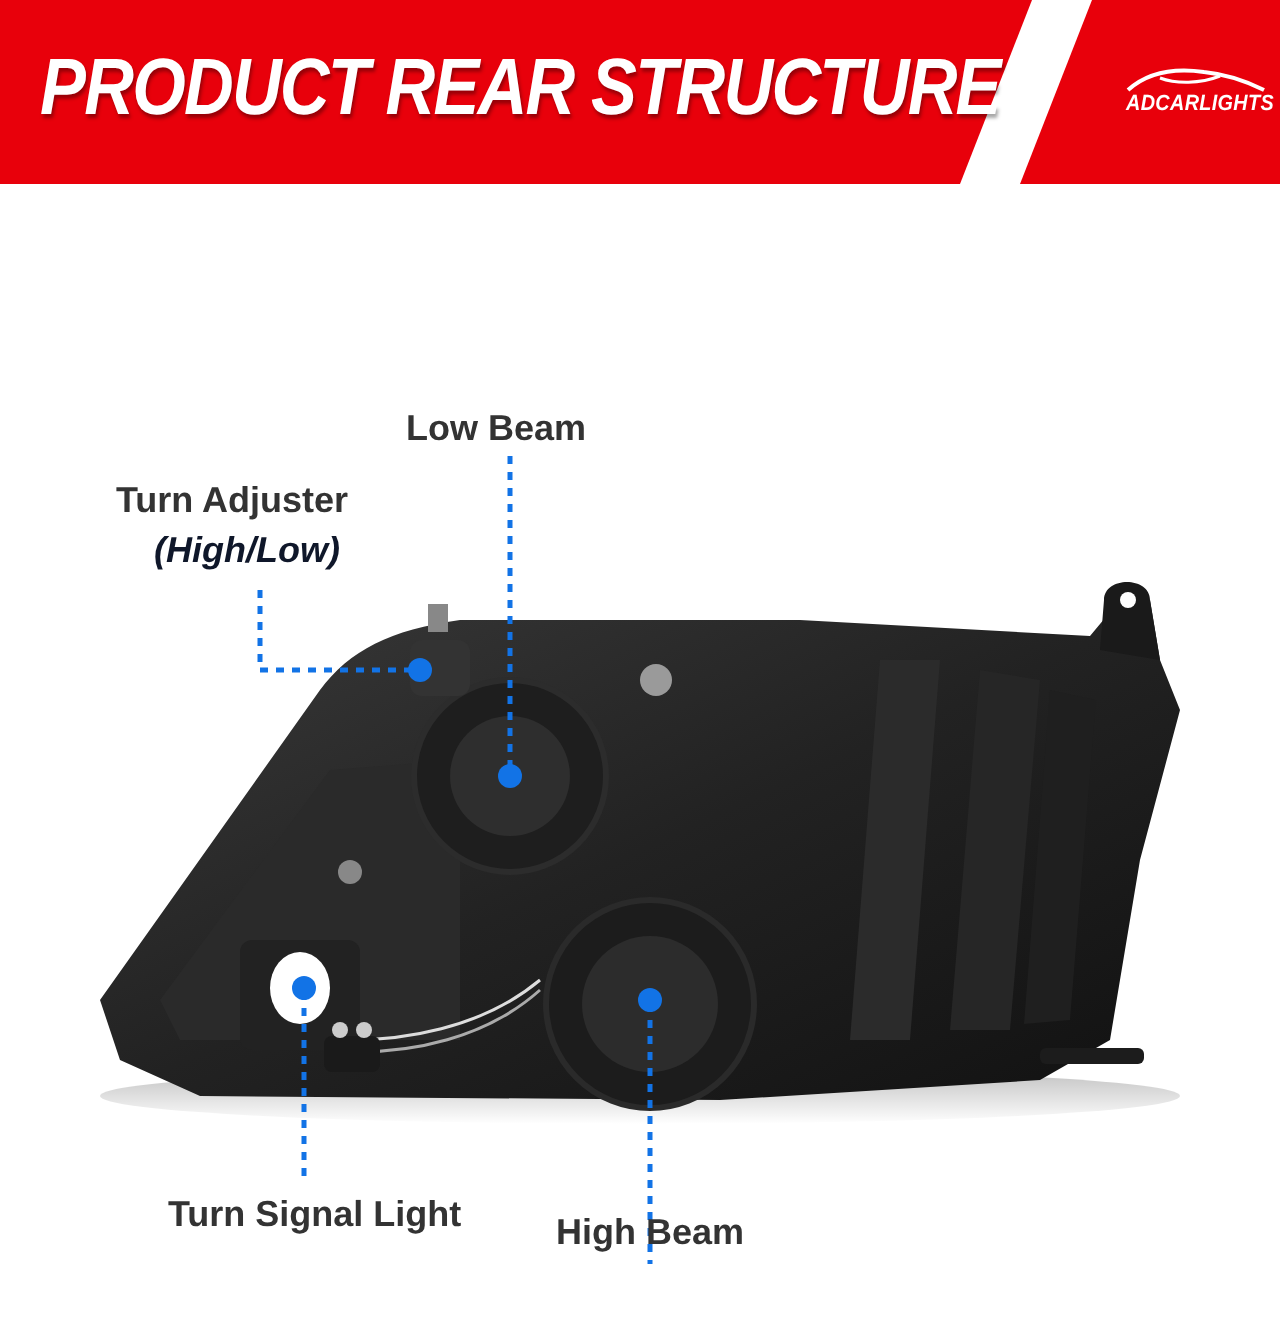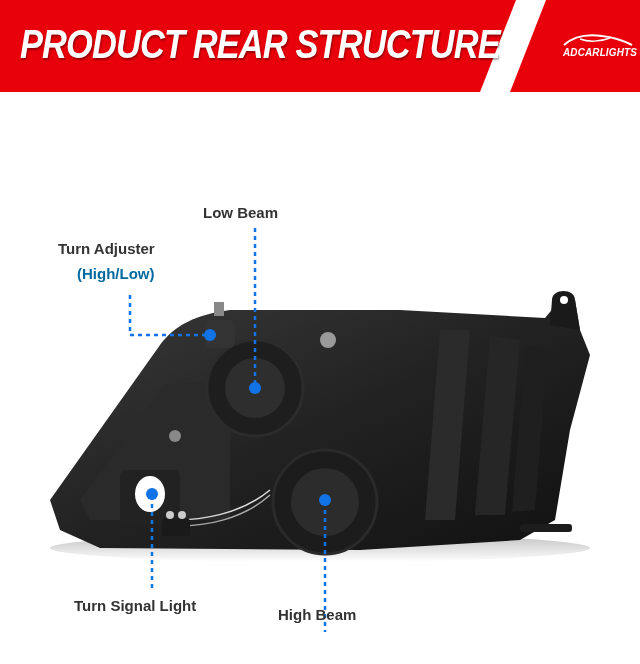--- a/index.html
+++ b/index.html
@@ -2,22 +2,22 @@
 <html><head>
 <meta charset="utf-8">
 <style>
   html, body { margin:0; padding:0; }
   body { width:640px; height:664px; background:#ffffff; position:relative; overflow:hidden; font-family:"Liberation Sans", sans-serif; }
   .banner { position:absolute; left:0; top:0; width:640px; height:92px; background:#e8000b; overflow:hidden; }
   .stripe { position:absolute; left:0; top:0; width:640px; height:92px; }
   .banner-title { position:absolute; left:20px; top:22px; font-family:"Liberation Sans", sans-serif; font-weight:bold; font-style:italic; font-size:40px; color:#fff; letter-spacing:-1px; transform:scaleX(0.86); transform-origin:left center; text-shadow:1px 2px 2px rgba(0,0,0,0.35); white-space:nowrap; }
   .logo { position:absolute; left:558px; top:30px; width:80px; height:30px; }
   .logo-text { position:absolute; left:563px; top:46px; font-weight:bold; font-style:italic; font-size:11px; color:#fff; letter-spacing:0.2px; transform:scaleX(0.9); transform-origin:left center; }
-  .label { position:absolute; font-weight:bold; font-size:15px; color:#333; white-space:nowrap; }
-  .label.red { color:#0369a1; }
+  .label { position:absolute; font-weight:bold; font-size:18px; color:#333; white-space:nowrap; }
+  .label.red { color:#0f172a;font-style:italic; }
   .product { position:absolute; left:0; top:0; width:640px; height:664px; }
   .dot { position:absolute; width:12px; height:12px; border-radius:50%; background:#1273e6; }
 </style>
 </head>
 <body>
 
 <div class="banner">
   <svg class="stripe" viewBox="0 0 640 92">
     <polygon points="516,0 546,0 510,92 480,92" fill="#ffffff"></polygon>
   </svg>
@@ -89,14 +89,14 @@
 </svg>
 
 <div class="dot" style="left:249px;top:382px;"></div>
 <div class="dot" style="left:204px;top:329px;"></div>
 <div class="dot" style="left:146px;top:488px;"></div>
 <div class="dot" style="left:319px;top:494px;"></div>
 
 <div class="label" style="left:203px;top:204px;">Low Beam</div>
 <div class="label" style="left:58px;top:240px;">Turn Adjuster</div>
 <div class="label red" style="left:77px;top:265px;">(High/Low)</div>
-<div class="label" style="left:74px;top:597px;">Turn Signal Light</div>
+<div class="label" style="left:84px;top:597px;">Turn Signal Light</div>
 <div class="label" style="left:278px;top:606px;">High Beam</div>
 
 </body></html>

